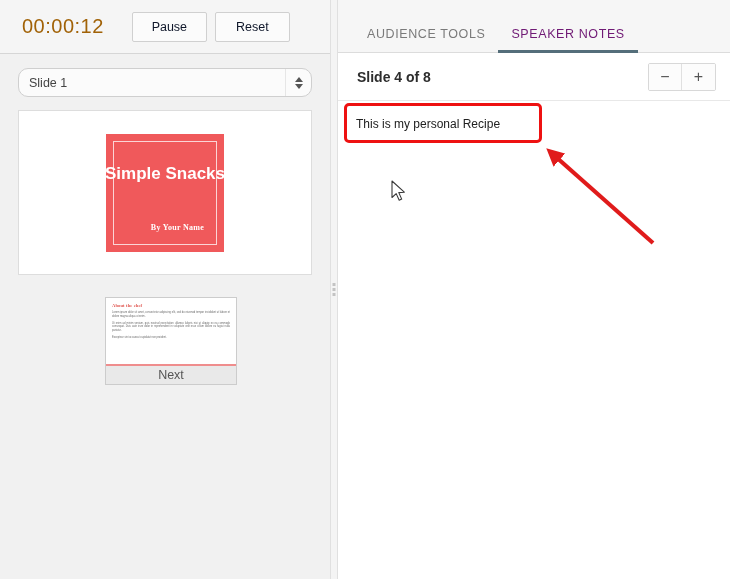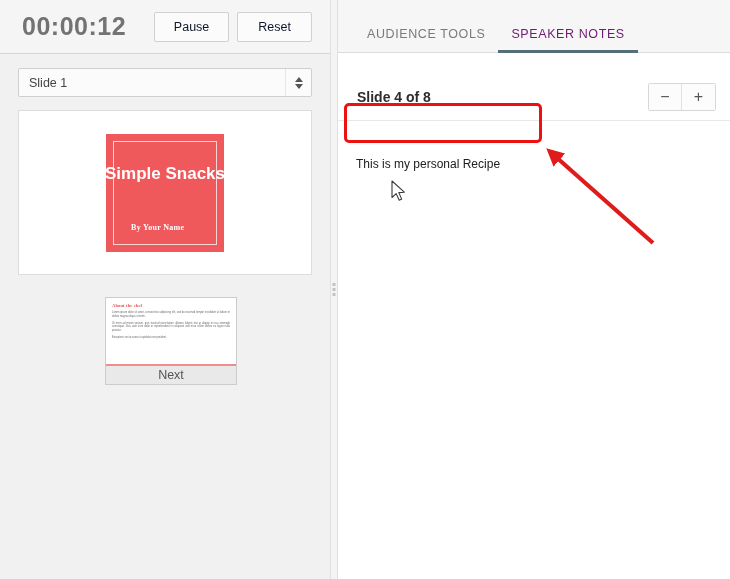--- a/index.html
+++ b/index.html
@@ -37,26 +37,25 @@
   #timer-bar {
     height: 54px;
     background: #f5f5f5;
     border-bottom: 1px solid #d6d6d6;
     display: flex;
     align-items: center;
     box-sizing: border-box;
     padding-left: 22px;
   }
   #timer-value {
-    font-size: 25px;
-    color: #737373;
+    font-size: 20px;
+    color: #a16207;
     letter-spacing: 0.5px;
     font-family: "Liberation Sans", sans-serif;
     white-space: nowrap;
-    font-weight: bold;
   }
   .timer-btn {
     height: 30px;
     min-width: 75px;
     background: #fbfbfb;
     border: 1px solid #d0d0d0;
     border-radius: 2px;
     font-size: 12.5px;
     color: #0f172a;
     font-family: "Liberation Sans", sans-serif;
@@ -69,21 +68,21 @@
 
   
   #slide-select-wrap {
     padding: 14px 18px 0 18px;
     box-sizing: border-box;
   }
   #slide-select {
     height: 29px;
     background: #fbfbfb;
     border: 1px solid #cfcfcf;
-    border-radius: 2px;
+    border-radius: 10px;
     display: flex;
     align-items: center;
     position: relative;
     box-sizing: border-box;
     cursor: pointer;
   }
   #slide-select-label {
     font-size: 12.5px;
     color: #444444;
     padding-left: 10px;
@@ -149,21 +148,21 @@
     white-space: nowrap;
   }
   #slide-subtitle {
     font-family: "Liberation Serif", serif;
     font-weight: bold;
     font-size: 8px;
     color: #ffffff;
     position: absolute;
     bottom: 20px;
     left: 0; right: 0;
-    text-align: left;
+    text-align: center;
     letter-spacing: 0.3px;
     z-index: 2;
     padding-left: 25px;
   }
 
   
   #next-wrap {
     margin: 22px 0 0 12px;
     display: flex;
     justify-content: center;
@@ -237,21 +236,20 @@
 
   
   #right-panel {
     flex: 1;
     height: 579px;
     background: #ffffff;
     position: relative;
     box-sizing: border-box;
     display: flex;
     flex-direction: column;
-    gap: 20px;
   }
 
   #tabs-bar {
     height: 53px;
     background: #f6f6f6;
     border-bottom: 1px solid #dcdcdc;
     display: flex;
     align-items: flex-end;
     box-sizing: border-box;
     padding-left: 16px;

